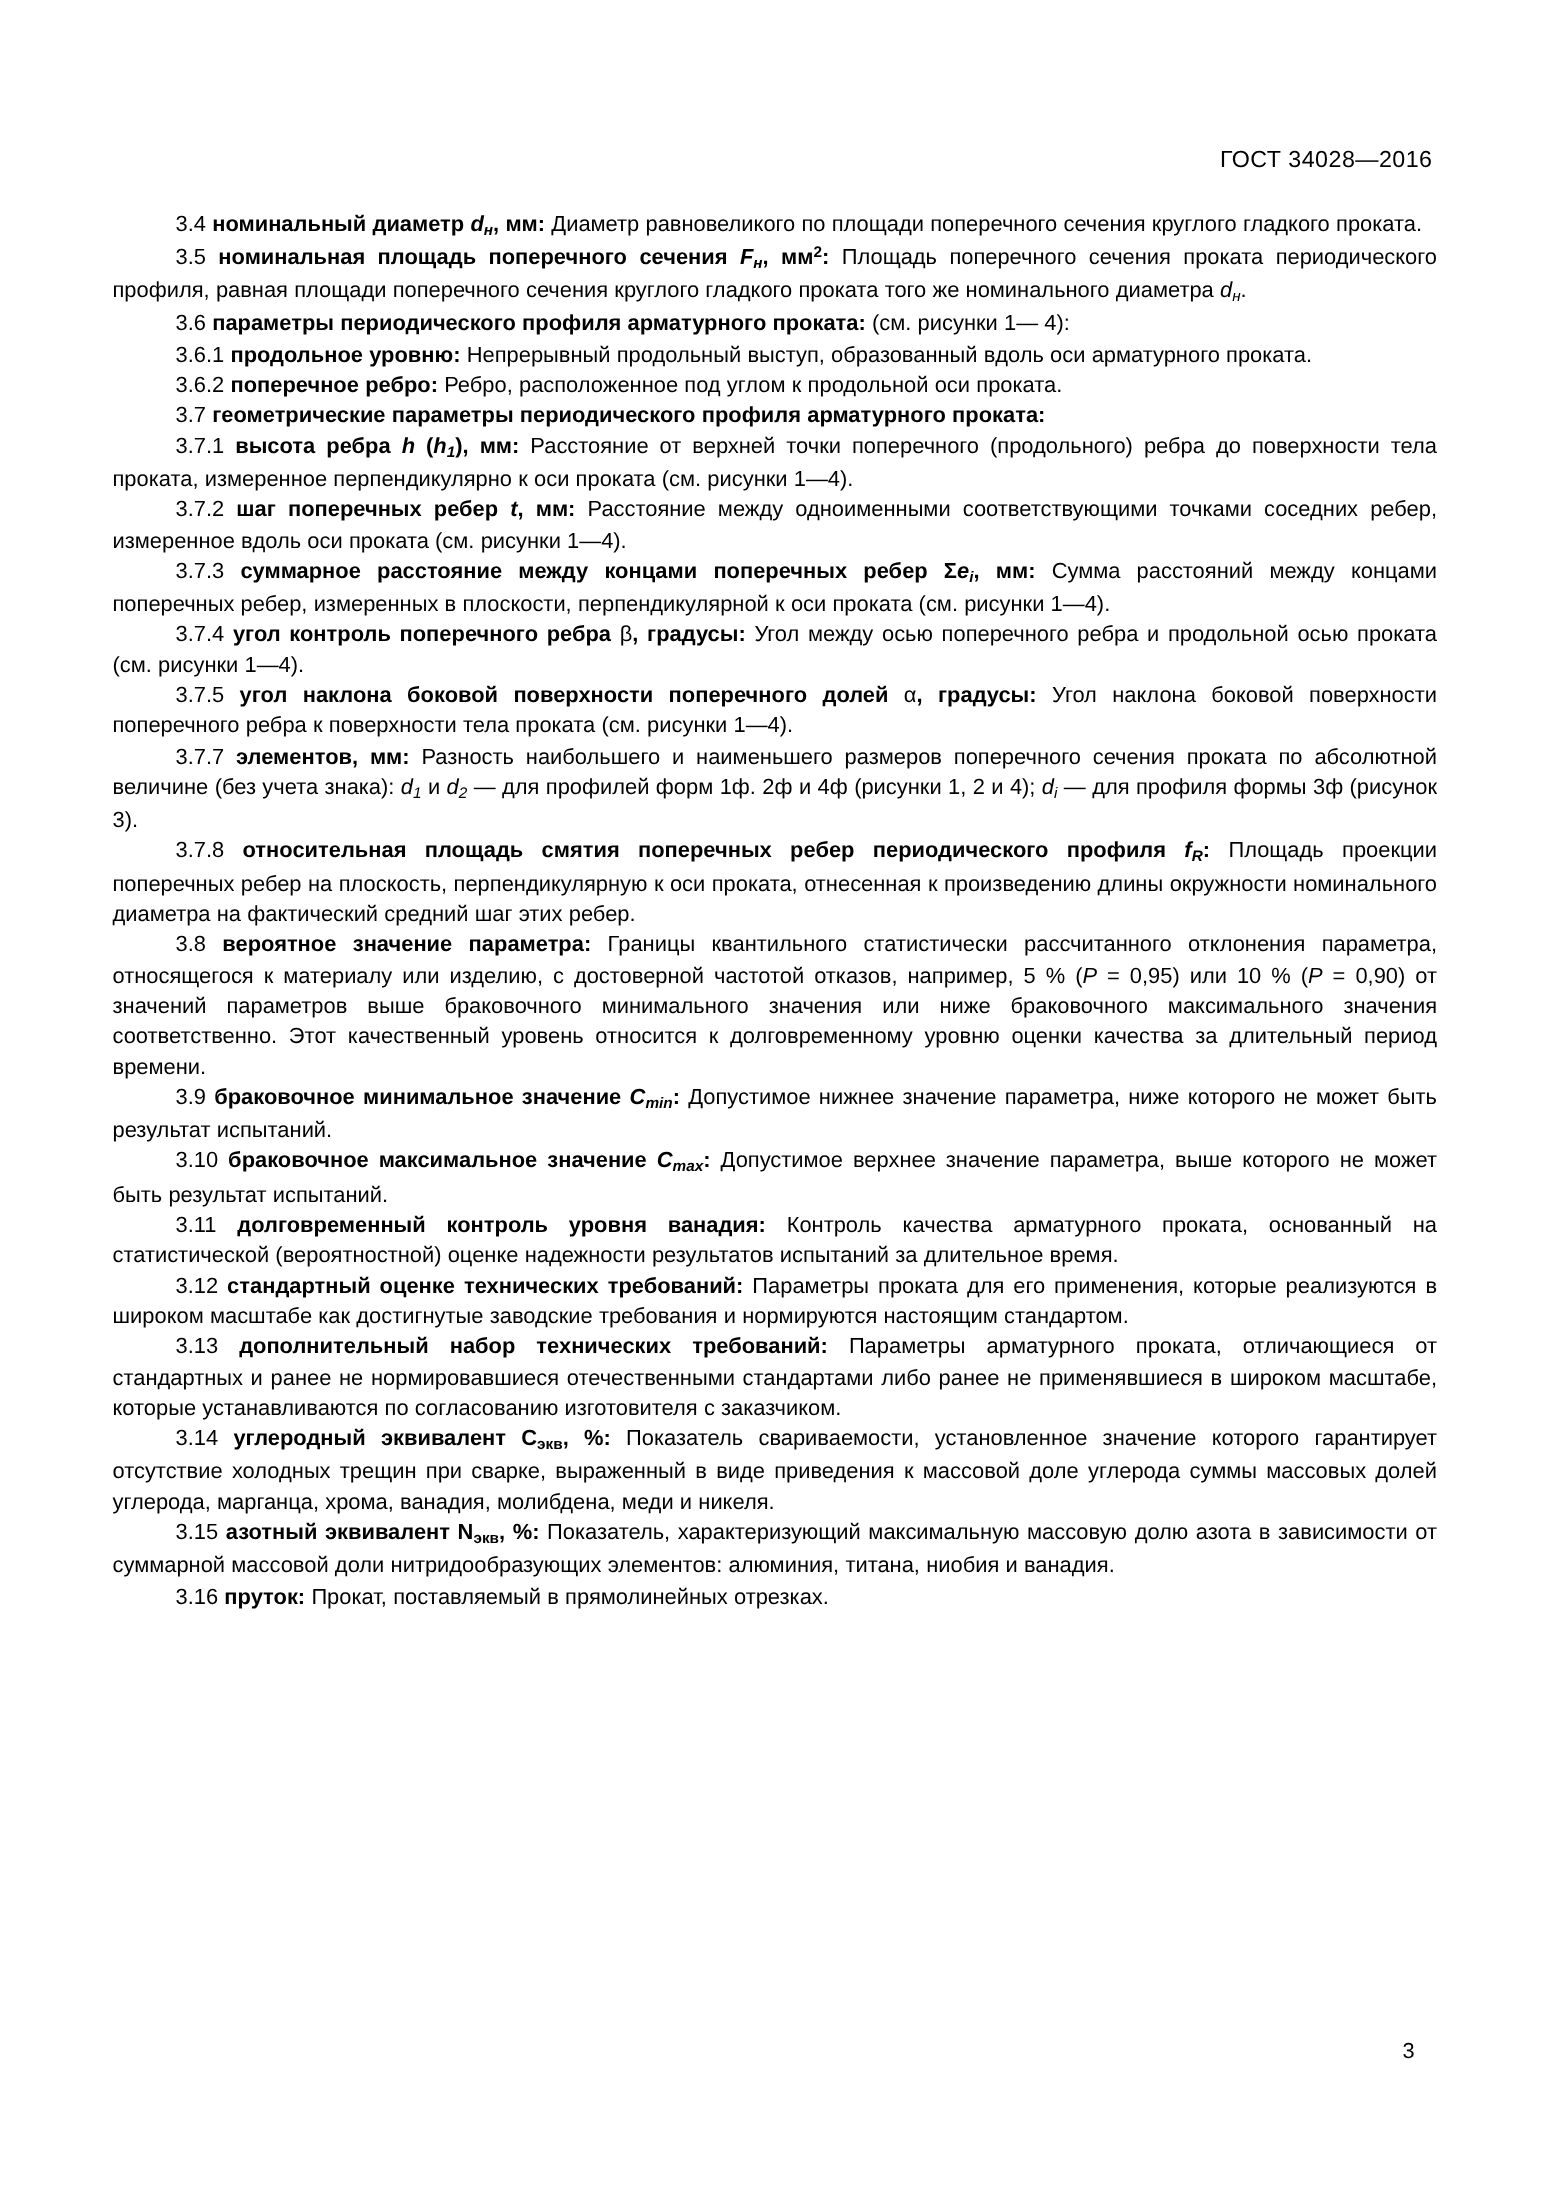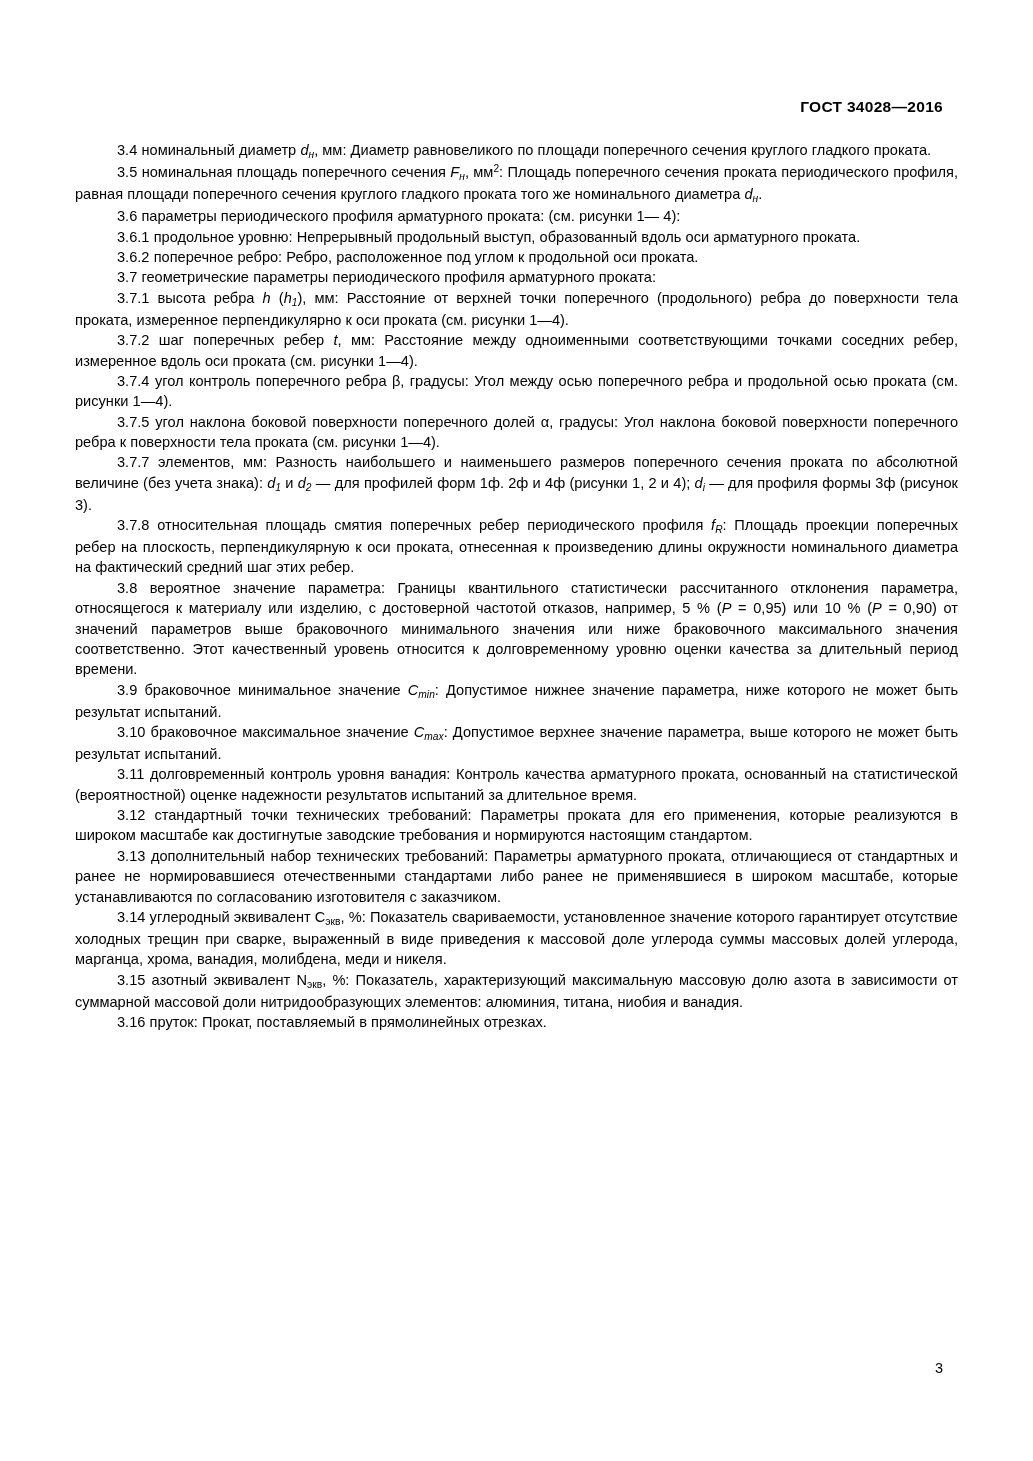--- a/index.html
+++ b/index.html
@@ -16,41 +16,41 @@
     width: 1033px;
     height: 1461px;
     margin: 0 auto;
     background: #ffffff;
     box-sizing: border-box;
     overflow: hidden;
   }
   .header {
     position: absolute;
     top: 98px;
-    right: 90px;
+    right: 78px;
     font-size: 15.5px;
-    font-weight: bold;
+    font-weight: normal;
     letter-spacing: 0.3px;
   }
   .content {
     position: absolute;
     top: 140px;
     left: 75px;
     width: 883px;
   }
   p.para {
     margin: 0;
     font-size: 14.6px;
     line-height: 1.395;
     text-align: justify;
     text-indent: 42px;
     word-spacing: 0.1px;
   }
   b {
-    font-weight: normal;
+    font-weight: bold;
   }
   i {
     font-style: italic;
   }
   .sub {
     font-size: 0.70em;
     vertical-align: -0.28em;
   }
   .sup {
     font-size: 0.70em;
@@ -72,29 +72,30 @@
 
   <div class="content">
       <p class="para">3.4 <b>номинальный диаметр <i>d</i><i class="sub">н</i>, мм:</b> Диаметр равновеликого по площади поперечного сечения круглого гладкого проката.</p>
       <p class="para">3.5 <b>номинальная площадь поперечного сечения <i>F</i><i class="sub">н</i>, мм<span class="sup">2</span>:</b> Площадь поперечного сечения проката периодического профиля, равная площади поперечного сечения круглого гладкого проката того же номинального диаметра <i>d</i><i class="sub">н</i>.</p>
       <p class="para">3.6 <b>параметры периодического профиля арматурного проката:</b> (см. рисунки 1— 4):</p>
       <p class="para">3.6.1 <b>продольное уровню:</b> Непрерывный продольный выступ, образованный вдоль оси арматурного проката.</p>
       <p class="para">3.6.2 <b>поперечное ребро:</b> Ребро, расположенное под углом к продольной оси проката.</p>
       <p class="para">3.7 <b>геометрические параметры периодического профиля арматурного проката:</b></p>
       <p class="para">3.7.1 <b>высота ребра <i>h</i> (<i>h</i><i class="sub">1</i>), мм:</b> Расстояние от верхней точки поперечного (продольного) ребра до поверхности тела проката, измеренное перпендикулярно к оси проката (см. рисунки 1—4).</p>
       <p class="para">3.7.2 <b>шаг поперечных ребер <i>t</i>, мм:</b> Расстояние между одноименными соответствующими точками соседних ребер, измеренное вдоль оси проката (см. рисунки 1—4).</p>
+      <p class="para">3.7.3 <b>суммарное расстояние между концами поперечных ребер Σ<i>e</i><i class="sub">i</i>, мм:</b> Сумма расстояний между концами поперечных ребер, измеренных в плоскости, перпендикулярной к оси проката (см. рисунки 1—4).</p>
       <p class="para">3.7.4 <b>угол контроль поперечного ребра</b> β<b>, градусы:</b> Угол между осью поперечного ребра и продольной осью проката (см. рисунки 1—4).</p>
       <p class="para">3.7.5 <b>угол наклона боковой поверхности поперечного долей</b> α<b>, градусы:</b> Угол наклона боковой поверхности поперечного ребра к поверхности тела проката (см. рисунки 1—4).</p>
       <p class="para">3.7.7 <b>элементов, мм:</b> Разность наибольшего и наименьшего размеров поперечного сечения проката по абсолютной величине (без учета знака): <i>d</i><i class="sub">1</i> и <i>d</i><i class="sub">2</i> — для профилей форм 1ф. 2ф и 4ф (рисунки 1, 2 и 4); <i>d</i><i class="sub">i</i> — для профиля формы 3ф (рисунок 3).</p>
       <p class="para">3.7.8 <b>относительная площадь смятия поперечных ребер периодического профиля <i>f</i><i class="sub">R</i>:</b> Площадь проекции поперечных ребер на плоскость, перпендикулярную к оси проката, отнесенная к произведению длины окружности номинального диаметра на фактический средний шаг этих ребер.</p>
       <p class="para">3.8 <b>вероятное значение параметра:</b> Границы квантильного статистически рассчитанного отклонения параметра, относящегося к материалу или изделию, с достоверной частотой отказов, например, 5 % (<i>P</i> = 0,95) или 10 % (<i>P</i> = 0,90) от значений параметров выше браковочного минимального значения или ниже браковочного максимального значения соответственно. Этот качественный уровень относится к долговременному уровню оценки качества за длительный период времени.</p>
       <p class="para">3.9 <b>браковочное минимальное значение <i>C</i><i class="sub">min</i>:</b> Допустимое нижнее значение параметра, ниже которого не может быть результат испытаний.</p>
       <p class="para">3.10 <b>браковочное максимальное значение <i>C</i><i class="sub">max</i>:</b> Допустимое верхнее значение параметра, выше которого не может быть результат испытаний.</p>
       <p class="para">3.11 <b>долговременный контроль уровня ванадия:</b> Контроль качества арматурного проката, основанный на статистической (вероятностной) оценке надежности результатов испытаний за длительное время.</p>
-      <p class="para">3.12 <b>стандартный точки технических требований:</b> Параметры проката для его применения, которые реализуются в широком масштабе как достигнутые заводские требования и нормируются настоящим стандартом.</p>
+      <p class="para">3.12 <b>стандартный оценке технических требований:</b> Параметры проката для его применения, которые реализуются в широком масштабе как достигнутые заводские требования и нормируются настоящим стандартом.</p>
       <p class="para">3.13 <b>дополнительный набор технических требований:</b> Параметры арматурного проката, отличающиеся от стандартных и ранее не нормировавшиеся отечественными стандартами либо ранее не применявшиеся в широком масштабе, которые устанавливаются по согласованию изготовителя с заказчиком.</p>
       <p class="para">3.14 <b>углеродный эквивалент C</b><b class="sub">экв</b><b>, %:</b> Показатель свариваемости, установленное значение которого гарантирует отсутствие холодных трещин при сварке, выраженный в виде приведения к массовой доле углерода суммы массовых долей углерода, марганца, хрома, ванадия, молибдена, меди и никеля.</p>
       <p class="para">3.15 <b>азотный эквивалент N</b><b class="sub">экв</b><b>, %:</b> Показатель, характеризующий максимальную массовую долю азота в зависимости от суммарной массовой доли нитридообразующих элементов: алюминия, титана, ниобия и ванадия.</p>
       <p class="para">3.16 <b>пруток:</b> Прокат, поставляемый в прямолинейных отрезках.</p>
     </div>
 
   <div class="footer-page">3</div>
 
 </div>
 

